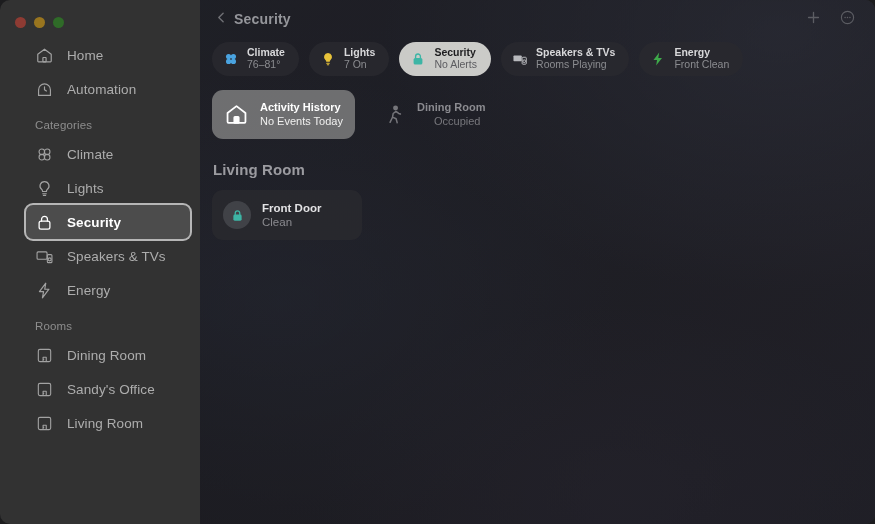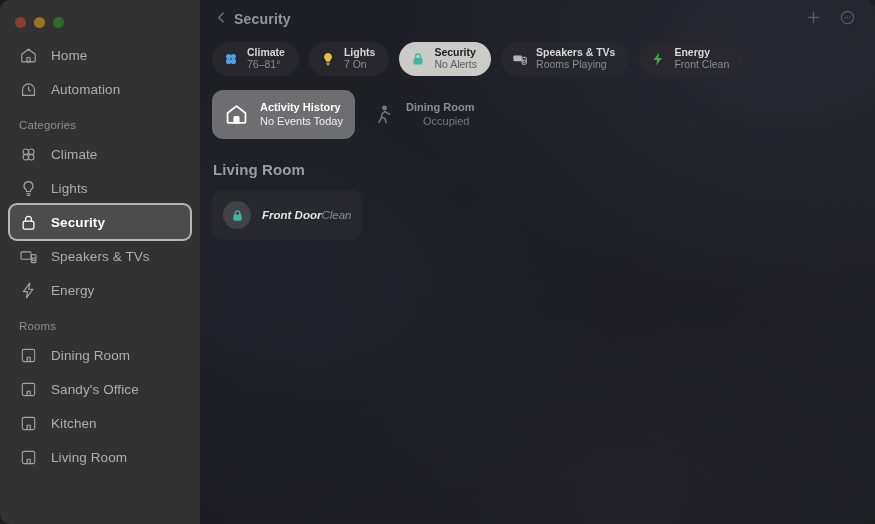--- a/index.html
+++ b/index.html
@@ -32,21 +32,21 @@
     gap: 8px;
     padding: 12px 0 0 15px;
     height: 32px;
     align-items: center;
   }
   .tl { width: 11px; height: 11px; border-radius: 50%; }
   .tl.red    { background: #8e3b33; }
   .tl.yellow { background: #99751f; }
   .tl.green  { background: #2f6b28; }
 
-  #nav { padding: 6px 10px 0 10px; }
+  #nav { padding: 6px 10px 0 26px; }
 
   .nav-row {
     display: flex;
     align-items: center;
     gap: 13px;
     height: 34px;
     padding: 0 9px;
     border-radius: 7px;
     color: #adadad;
     font-size: 13.5px;
@@ -151,21 +151,21 @@
   .pill-txt { display: flex; flex-direction: column; justify-content: center; line-height: 1.14; }
   .pill-title { font-size: 10.5px; font-weight: bold; color: #d8d8da; white-space: nowrap; }
   .pill-sub   { font-size: 10.5px; color: #8b8c90; white-space: nowrap; }
   .pill.active .pill-title { color: #1d1d1f; }
   .pill.active .pill-sub   { color: #5c5c60; }
 
   
   #row2 {
     display: flex;
     align-items: center;
-    gap: 8px;
+    gap: 19px;
     padding: 14px 0 0 12px;
   }
   #activity-card {
     display: flex; align-items: center; gap: 11px;
     width: 143px; height: 49px;
     padding: 0 12px;
     border-radius: 11px;
     background: rgba(160,160,158,.62);
   }
   #activity-card .ah-ico { width: 25px; height: 25px; flex: 0 0 25px; color: #fff; }
@@ -201,21 +201,21 @@
     border-radius: 11px;
     background: rgba(42,42,46,.82);
   }
   .dev-badge {
     width: 28px; height: 28px; flex: 0 0 28px;
     border-radius: 50%;
     background: rgba(86,88,92,.55);
     display: flex; align-items: center; justify-content: center;
   }
   .dev-badge svg { width: 15px; height: 15px; display: block; }
-  .dev-txt { display: flex; flex-direction: row; line-height: 1.25; font-style: italic; }
+  .dev-txt { display: flex; flex-direction: column; line-height: 1.25; }
   .dev-title { font-size: 11.5px; font-weight: bold; color: #e2e2e4; white-space: nowrap; }
   .dev-sub   { font-size: 11.5px; color: #8a8a8f; white-space: nowrap; }
 </style>
 </head>
 <body>
 
 <div id="app">
 
   <aside id="sidebar">
 
@@ -320,30 +320,20 @@
         <span class="nav-icon">
           <svg viewBox="0 0 24 24" fill="none" stroke="currentColor" stroke-width="1.4" stroke-linejoin="round">
             <rect x="4.2" y="4.2" width="15.6" height="15.6" rx="2"></rect>
             <path d="M14.2 19.8v-5.6h-4v5.6"></path>
               <path d="M10.2 16.9h1.4"></path>
           </svg>
         </span>
         <span class="lbl">Sandy's Office</span>
       </div>
 
-      <div class="nav-row">
-        <span class="nav-icon">
-          <svg viewBox="0 0 24 24" fill="none" stroke="currentColor" stroke-width="1.4" stroke-linejoin="round">
-            <rect x="4.2" y="4.2" width="15.6" height="15.6" rx="2"></rect>
-            <path d="M14.2 19.8v-5.6h-4v5.6"></path>
-              <path d="M10.2 16.9h1.4"></path>
-          </svg>
-        </span>
-        <span class="lbl">Kitchen</span>
-      </div>
 
       <div class="nav-row">
         <span class="nav-icon">
           <svg viewBox="0 0 24 24" fill="none" stroke="currentColor" stroke-width="1.4" stroke-linejoin="round">
             <rect x="4.2" y="4.2" width="15.6" height="15.6" rx="2"></rect>
             <path d="M14.2 19.8v-5.6h-4v5.6"></path>
               <path d="M10.2 16.9h1.4"></path>
           </svg>
         </span>
         <span class="lbl">Living Room</span>

